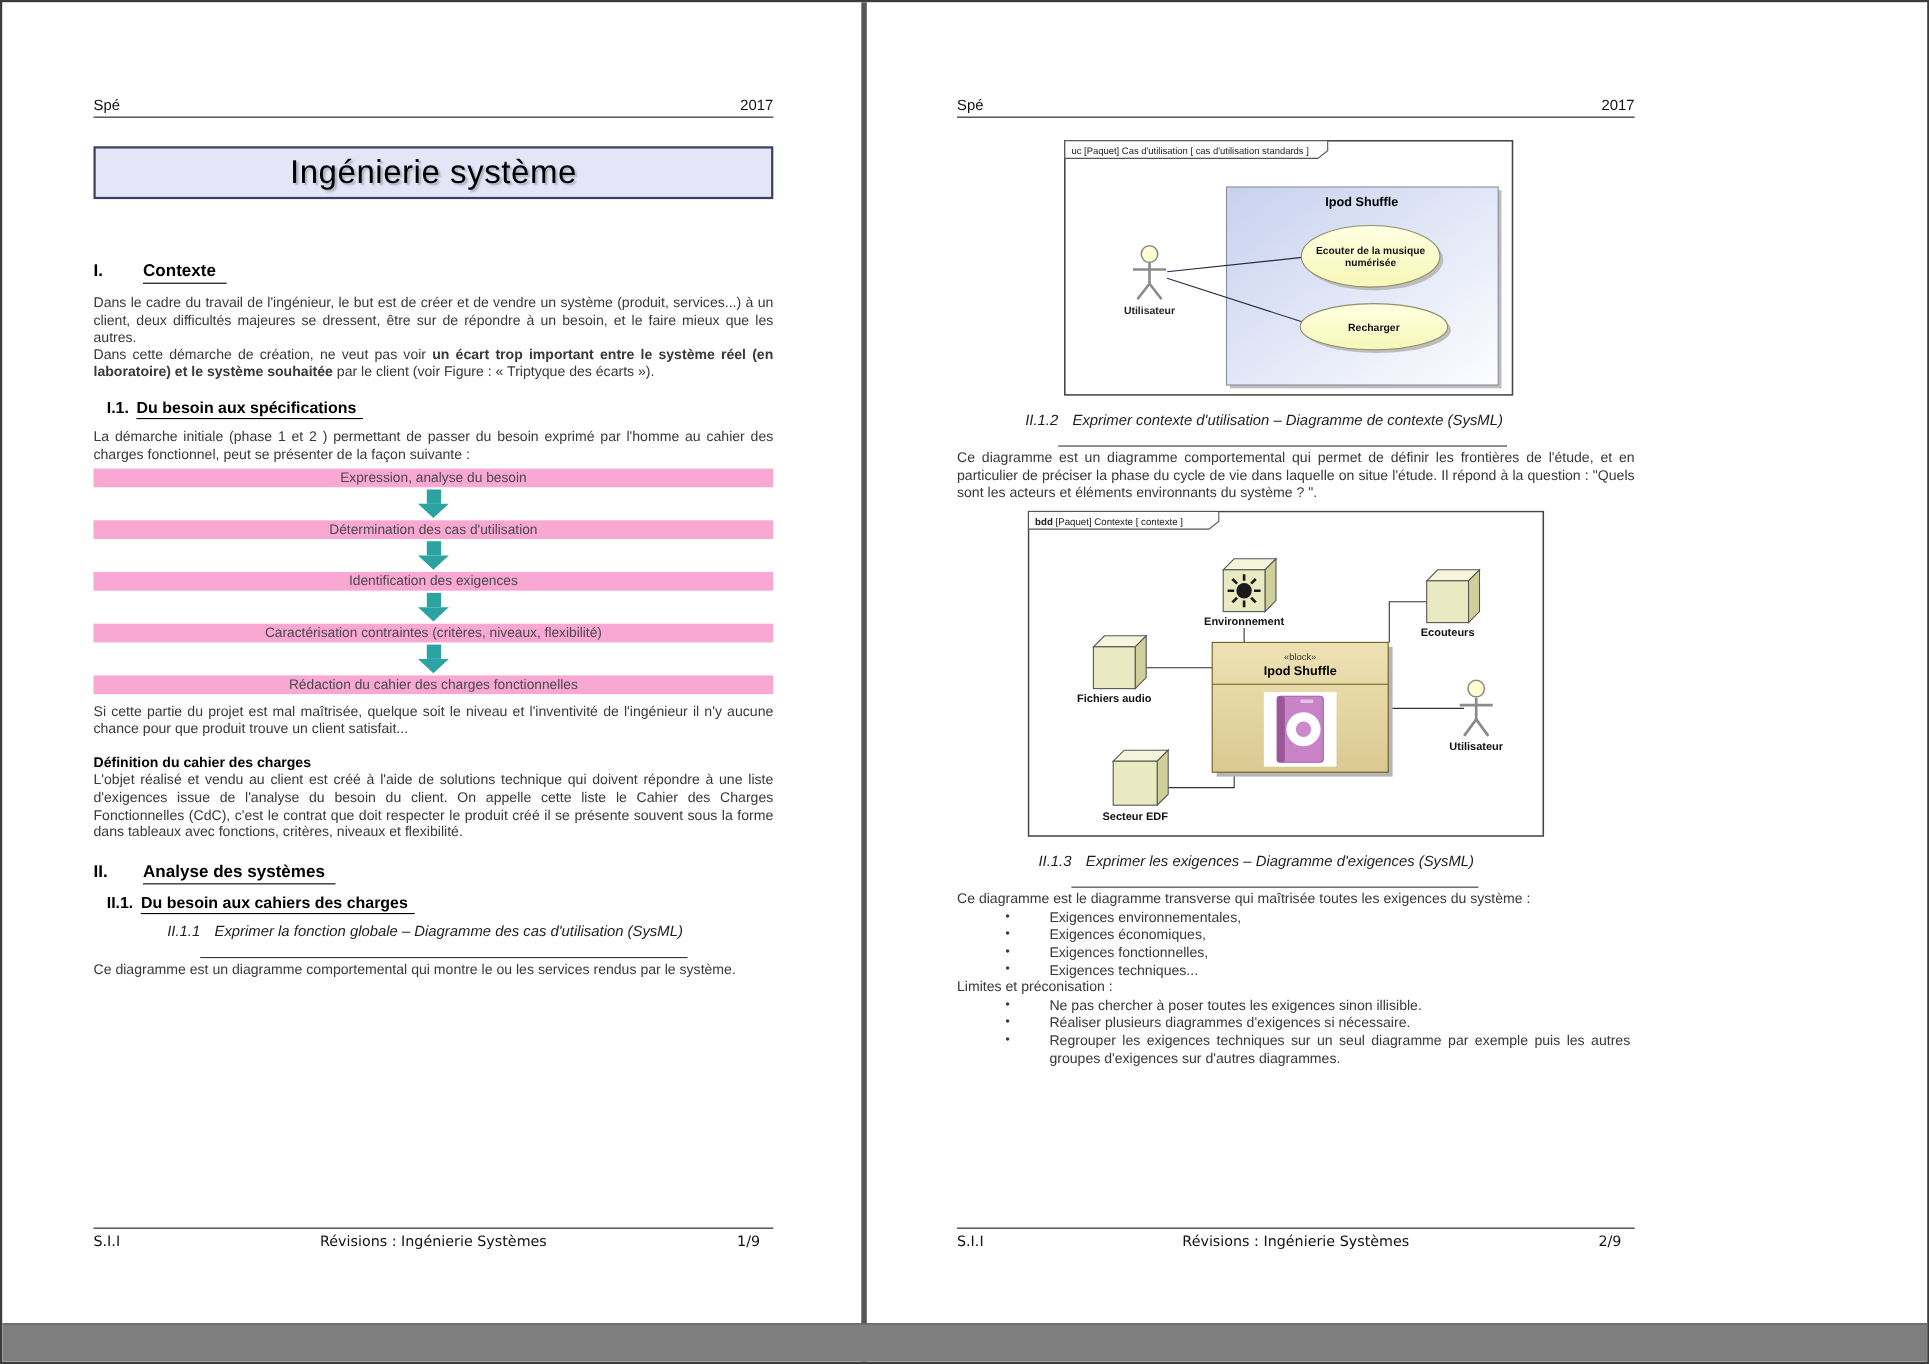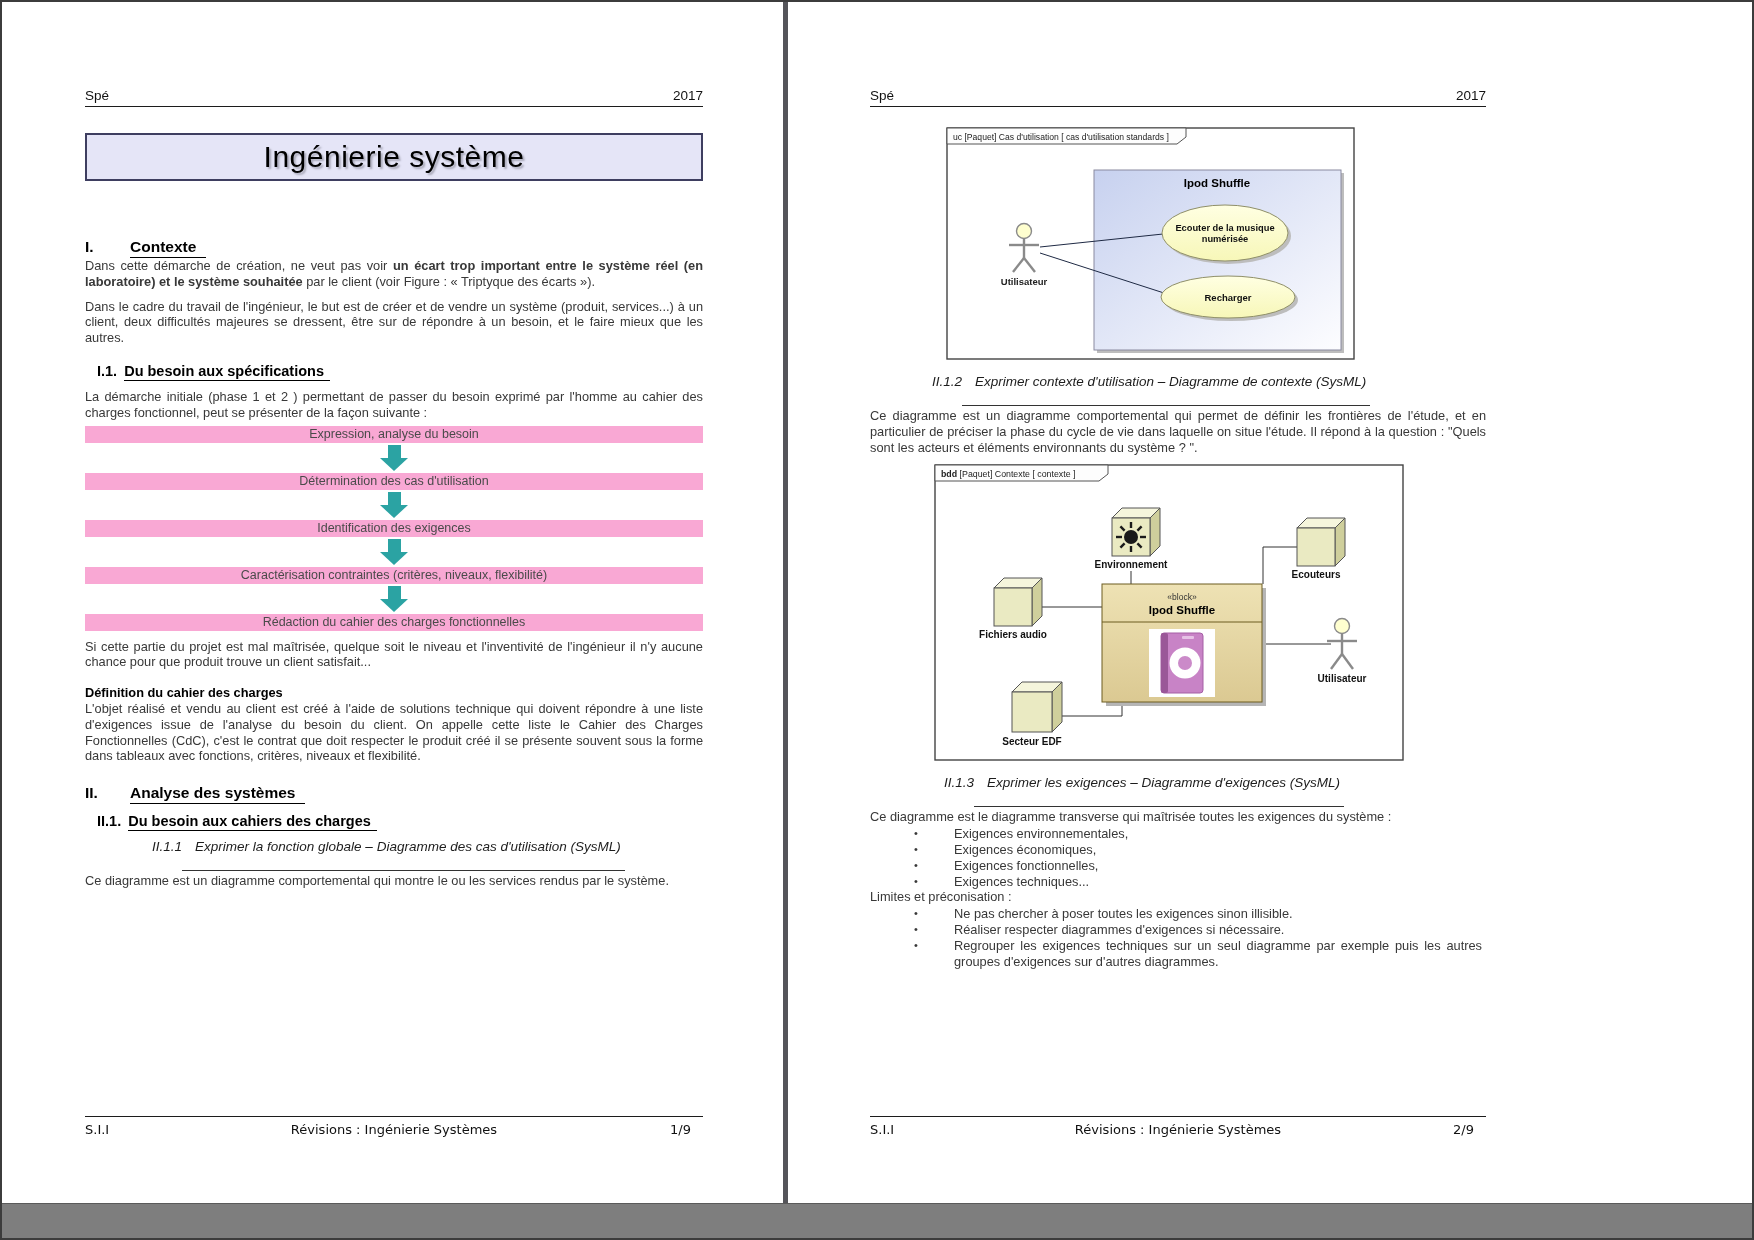--- a/index.html
+++ b/index.html
@@ -47,21 +47,21 @@
   .flow-arrow .stem{width:13px;height:13px;background:#2ba3a3;}
   .flow-arrow .head{width:0;height:0;border-left:14px solid transparent;border-right:14px solid transparent;
     border-top:13px solid #2ba3a3;}
 
   .pg-footer{position:absolute;left:0;right:0;top:1114px;border-top:1.5px solid #1c1c1c;
     padding-top:5px;font-family:"DejaVu Sans", sans-serif;font-size:13px;color:#111;}
   .pg-footer .fl{position:absolute;left:0;top:5px;}
   .pg-footer .fc{display:block;text-align:center;}
   .pg-footer .fr{position:absolute;right:12px;top:5px;}
 
-  .uc-wrap{margin-top:20px;margin-left:76px;width:410px;height:234px;text-decoration:underline;}
+  .uc-wrap{margin-top:20px;margin-left:97px;width:410px;height:234px;text-decoration:underline;}
   .bdd-wrap{margin-top:9px;margin-left:64px;width:471px;height:298px;}
 
   ul.blist{list-style:none;margin:1px 0 0 0;padding:0;}
   ul.blist li{display:flex;font-size:12.8px;line-height:15.8px;color:#383838;}
   ul.blist .dot{flex:none;width:40px;margin-left:44px;text-align:left;font-size:11px;}
   ul.blist .btxt{flex:1;padding-right:4px;text-align:justify;}
 
   svg text{font-family:"Liberation Sans", sans-serif;}
 </style>
 </head>
@@ -78,22 +78,22 @@
 
     <div class="title-box">
       <span>Ingénierie système</span>
     </div>
 
     <div class="h-main mt57">
       <span class="num">I.</span>
       <span class="lbl">Contexte</span>
     </div>
 
+    <p class="body-p mt9">Dans le cadre du travail de l'ingénieur, le but est de créer et de vendre un système (produit, services...) à un client, deux difficultés majeures se dressent, être sur de répondre à un besoin, et le faire mieux que les autres.</p>
     <p class="body-p"><span>Dans cette démarche de création, ne veut pas voir </span><b>un écart trop important entre le système réel (en laboratoire) et le système souhaitée</b><span> par le client (voir Figure : « Triptyque des écarts »).</span></p>
-    <p class="body-p mt9">Dans le cadre du travail de l'ingénieur, le but est de créer et de vendre un système (produit, services...) à un client, deux difficultés majeures se dressent, être sur de répondre à un besoin, et le faire mieux que les autres.</p>
 
     <div class="h-sub mt17">
       <span class="num">I.1.</span>
       <span class="lbl">Du besoin aux spécifications</span>
     </div>
 
     <p class="body-p mt8">La démarche initiale (phase 1 et 2 )  permettant de passer du besoin exprimé par l'homme au cahier des charges fonctionnel, peut se présenter de la façon suivante :</p>
 
     <div class="flow">
       <div class="flow-bar">Expression, analyse du besoin</div>
@@ -316,21 +316,21 @@
 
     <p class="body-p">Limites et préconisation :</p>
 
     <ul class="blist">
       <li>
           <span class="dot">•</span>
           <span class="btxt">Ne  pas  chercher  à poser  toutes  les exigences sinon illisible.</span>
         </li>
       <li>
           <span class="dot">•</span>
-          <span class="btxt">Réaliser  respecter  diagrammes  d'exigences si nécessaire.</span>
+          <span class="btxt">Réaliser  plusieurs  diagrammes  d'exigences si nécessaire.</span>
         </li>
       <li>
           <span class="dot">•</span>
           <span class="btxt">Regrouper les exigences  techniques sur un seul diagramme par exemple puis  les  autres groupes  d'exigences sur d'autres diagrammes.</span>
         </li>
     </ul>
 
     <div class="pg-footer">
       <span class="fl">S.I.I</span>
       <span class="fc">Révisions : Ingénierie Systèmes</span>

